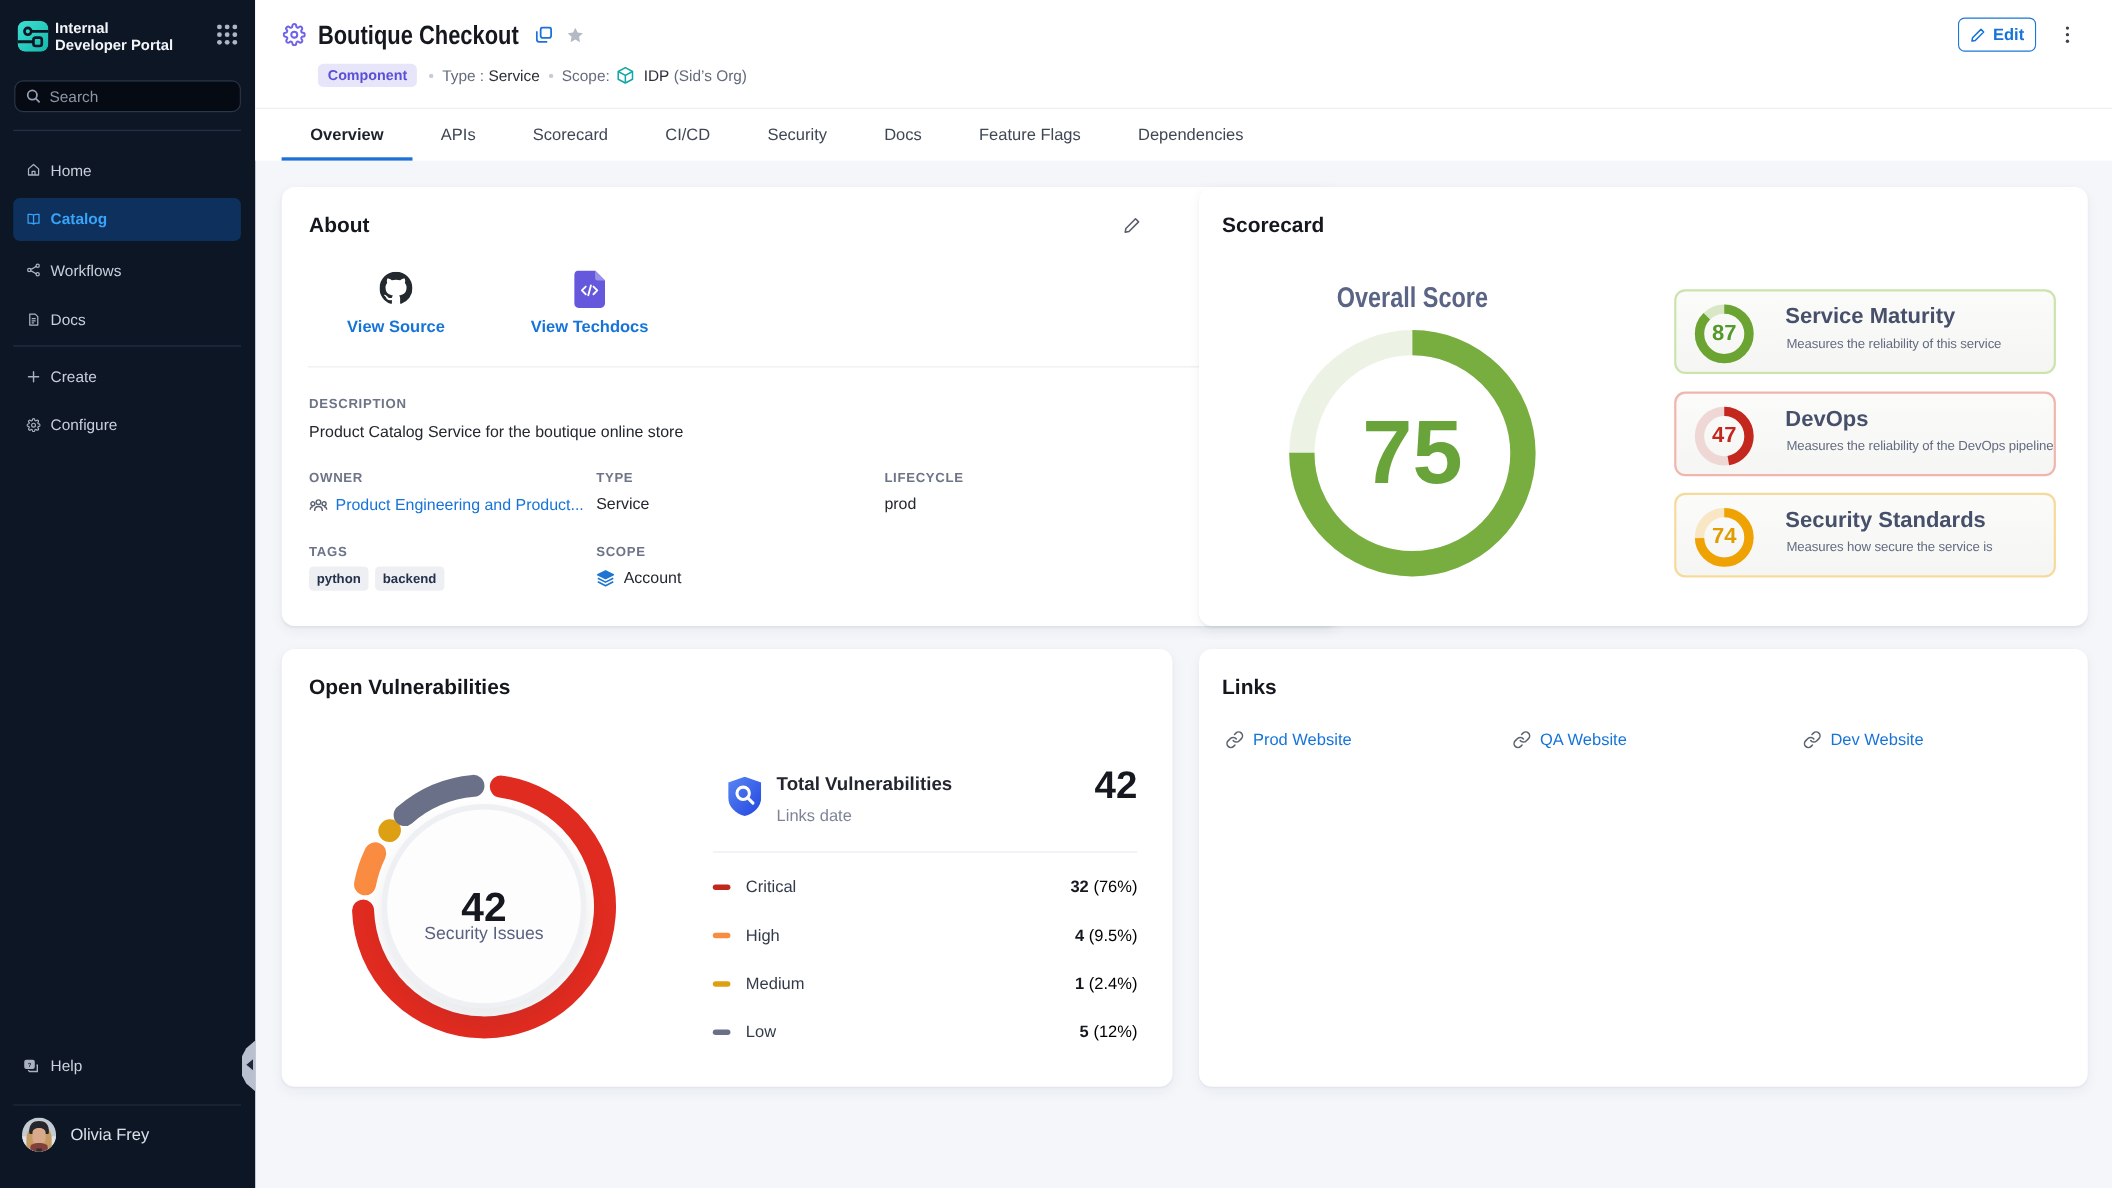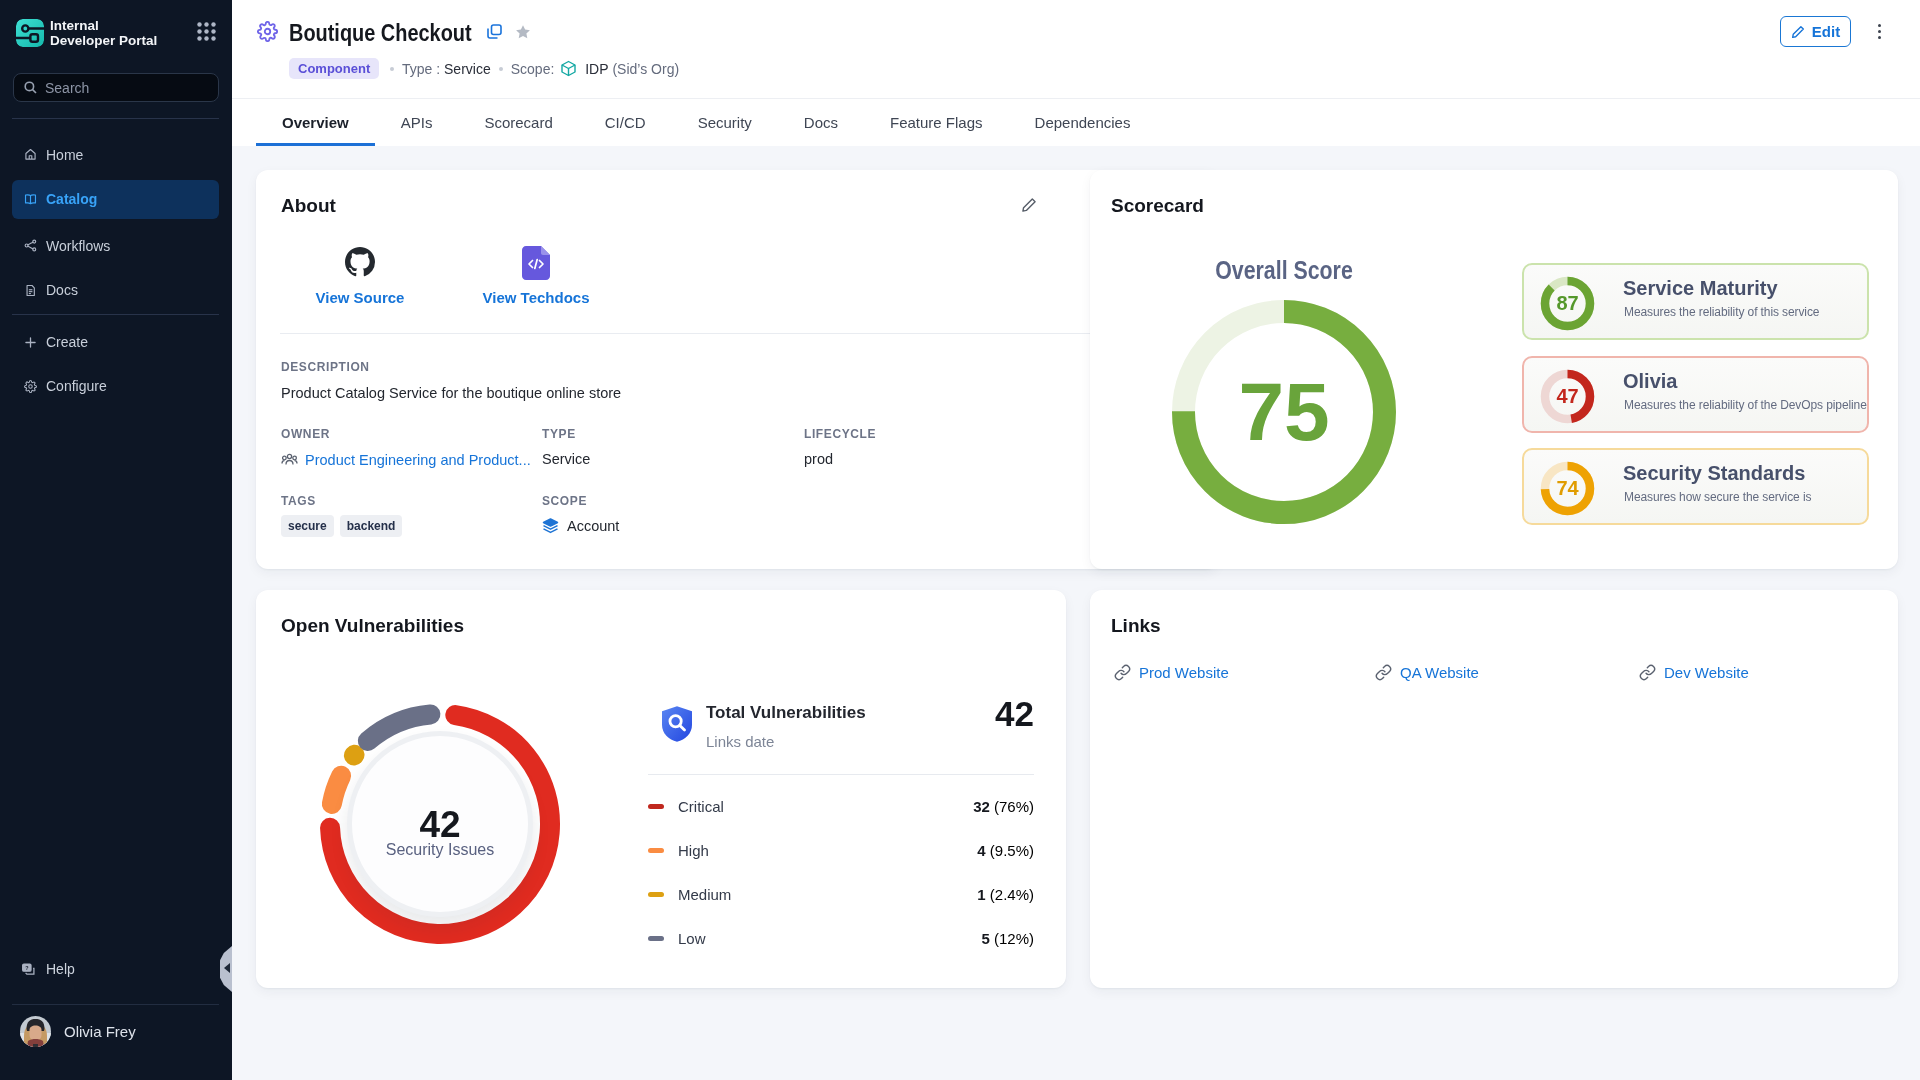--- a/index.html
+++ b/index.html
@@ -292,21 +292,21 @@
         <path d="M5 13.5 C5 10.8 6.4 9.5 8.5 9.5 C10.6 9.5 12 10.8 12 13.5"></path>
         <path d="M1 12.5 C1 10.6 2 9.7 3.4 9.7"></path>
         <path d="M16 12.5 C16 10.6 15 9.7 13.6 9.7"></path>
       </svg>
       <span style="font-size:14.5px; color:#1674d8;">Product Engineering and Product...</span>
     </div>
     <div class="ab-value" style="left:286px; top:281px">Service</div>
     <div class="ab-value" style="left:548px; top:281px">prod</div>
     <div class="ab-label" style="left:25px; top:324px">TAGS</div>
     <div class="ab-label" style="left:286px; top:324px">SCOPE</div>
-    <div class="abs" style="left:25px; top:345px"><span class="tagpill">secure</span><span class="tagpill">backend</span></div>
+    <div class="abs" style="left:25px; top:345px"><span class="tagpill">python</span><span class="tagpill">backend</span></div>
     <div class="abs" style="left:286px; top:347px; display:flex; align-items:center;">
       <svg width="17" height="17" viewBox="0 0 17 17" fill="none" stroke="#1f74d4" stroke-width="1.5" stroke-linejoin="round" style="margin-right:8px">
         <path d="M8.5 2 L15.5 5.5 L8.5 9 L1.5 5.5 Z" fill="#1f74d4"></path>
         <path d="M1.5 8.7 L8.5 12.2 L15.5 8.7"></path>
         <path d="M1.5 11.9 L8.5 15.4 L15.5 11.9"></path>
       </svg>
       <span style="font-size:14.5px; color:#23272f;text-align:center;">Account</span>
     </div>
   </div>
 
@@ -327,21 +327,21 @@
       <div class="mnum" style="color:#55982b">87</div>
       <div class="mtitle">Service Maturity</div>
       <div class="mdesc">Measures the reliability of this service</div>
     </div>
     <div class="minicard" style="top:186px; border:2px solid #f0b5ac;">
       <svg class="mring" viewBox="0 0 55 55">
         <circle cx="27.5" cy="27.5" r="22.5" fill="none" stroke="#eed7d4" stroke-width="8.5"></circle>
         <circle cx="27.5" cy="27.5" r="22.5" fill="none" stroke="#c3271d" stroke-width="8.5" stroke-dasharray="66.4 75" transform="rotate(-90 27.5 27.5)"></circle>
       </svg>
       <div class="mnum" style="color:#c3271d">47</div>
-      <div class="mtitle">Olivia</div>
+      <div class="mtitle">DevOps</div>
       <div class="mdesc">Measures the reliability of the DevOps pipeline</div>
     </div>
     <div class="minicard" style="top:278px; border:2px solid #f6da9b;">
       <svg class="mring" viewBox="0 0 55 55">
         <circle cx="27.5" cy="27.5" r="22.5" fill="none" stroke="#f8e6c4" stroke-width="8.5"></circle>
         <circle cx="27.5" cy="27.5" r="22.5" fill="none" stroke="#eea203" stroke-width="8.5" stroke-dasharray="104.6 36.8" transform="rotate(-90 27.5 27.5)"></circle>
       </svg>
       <div class="mnum" style="color:#e09c00">74</div>
       <div class="mtitle">Security Standards</div>
       <div class="mdesc">Measures how secure the service is</div>

